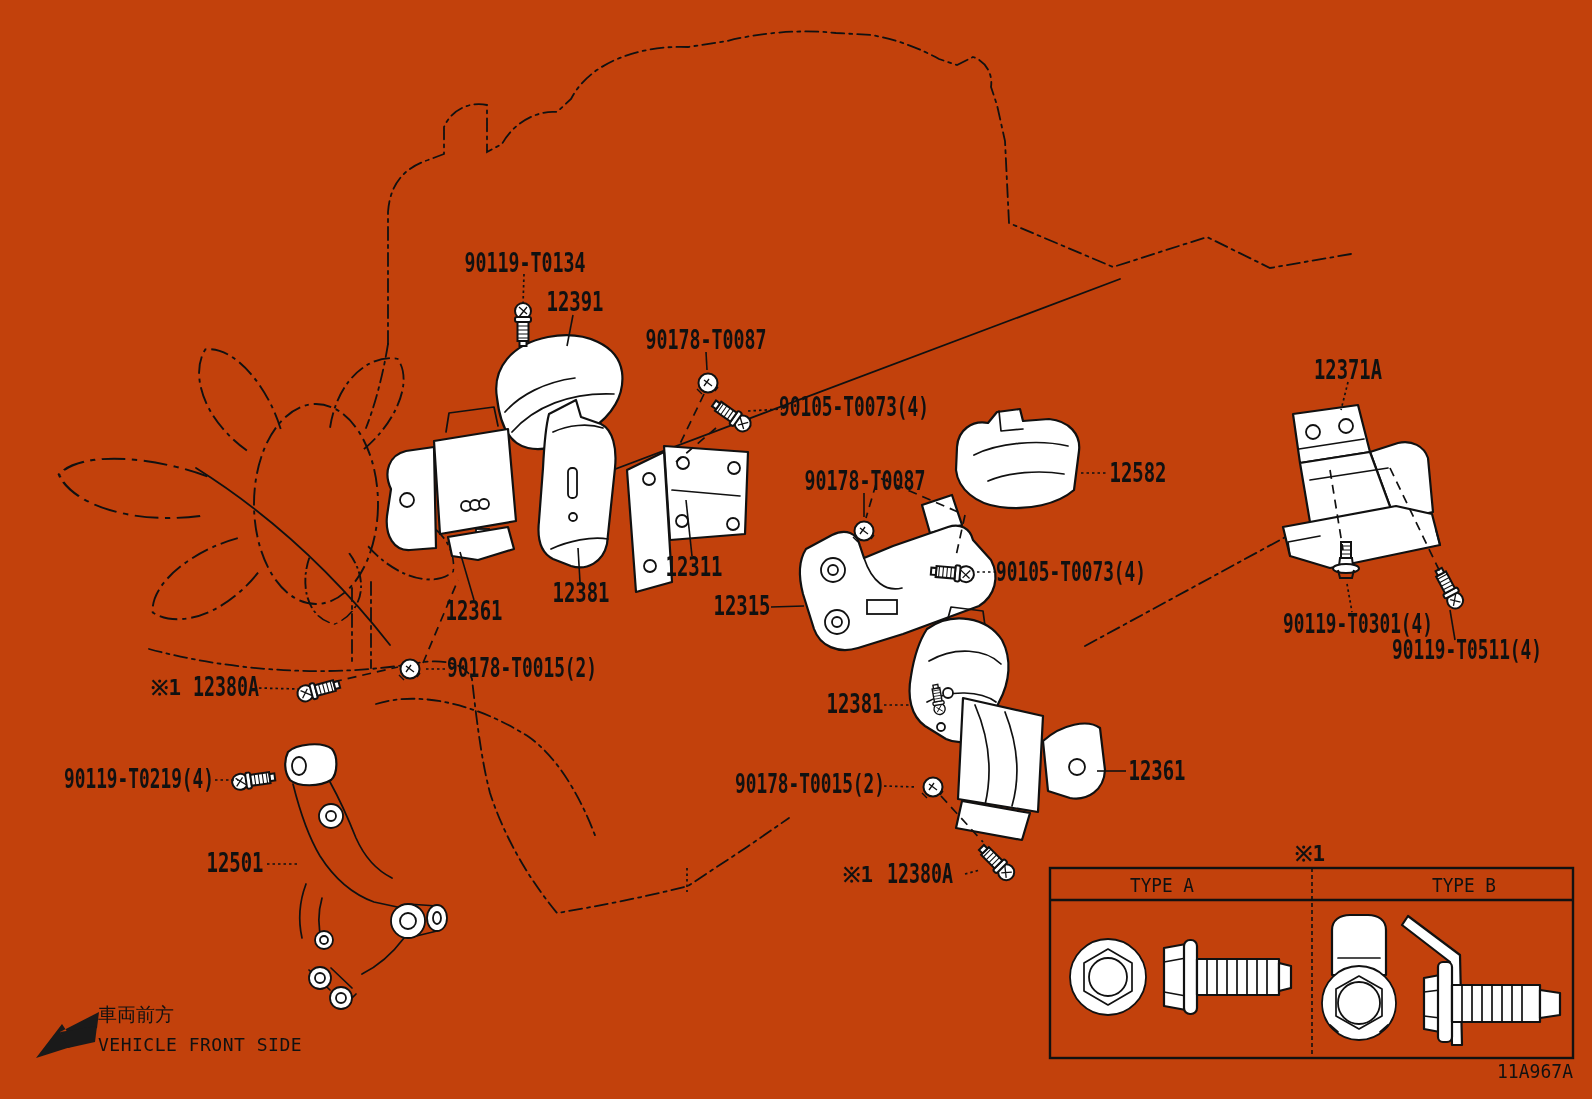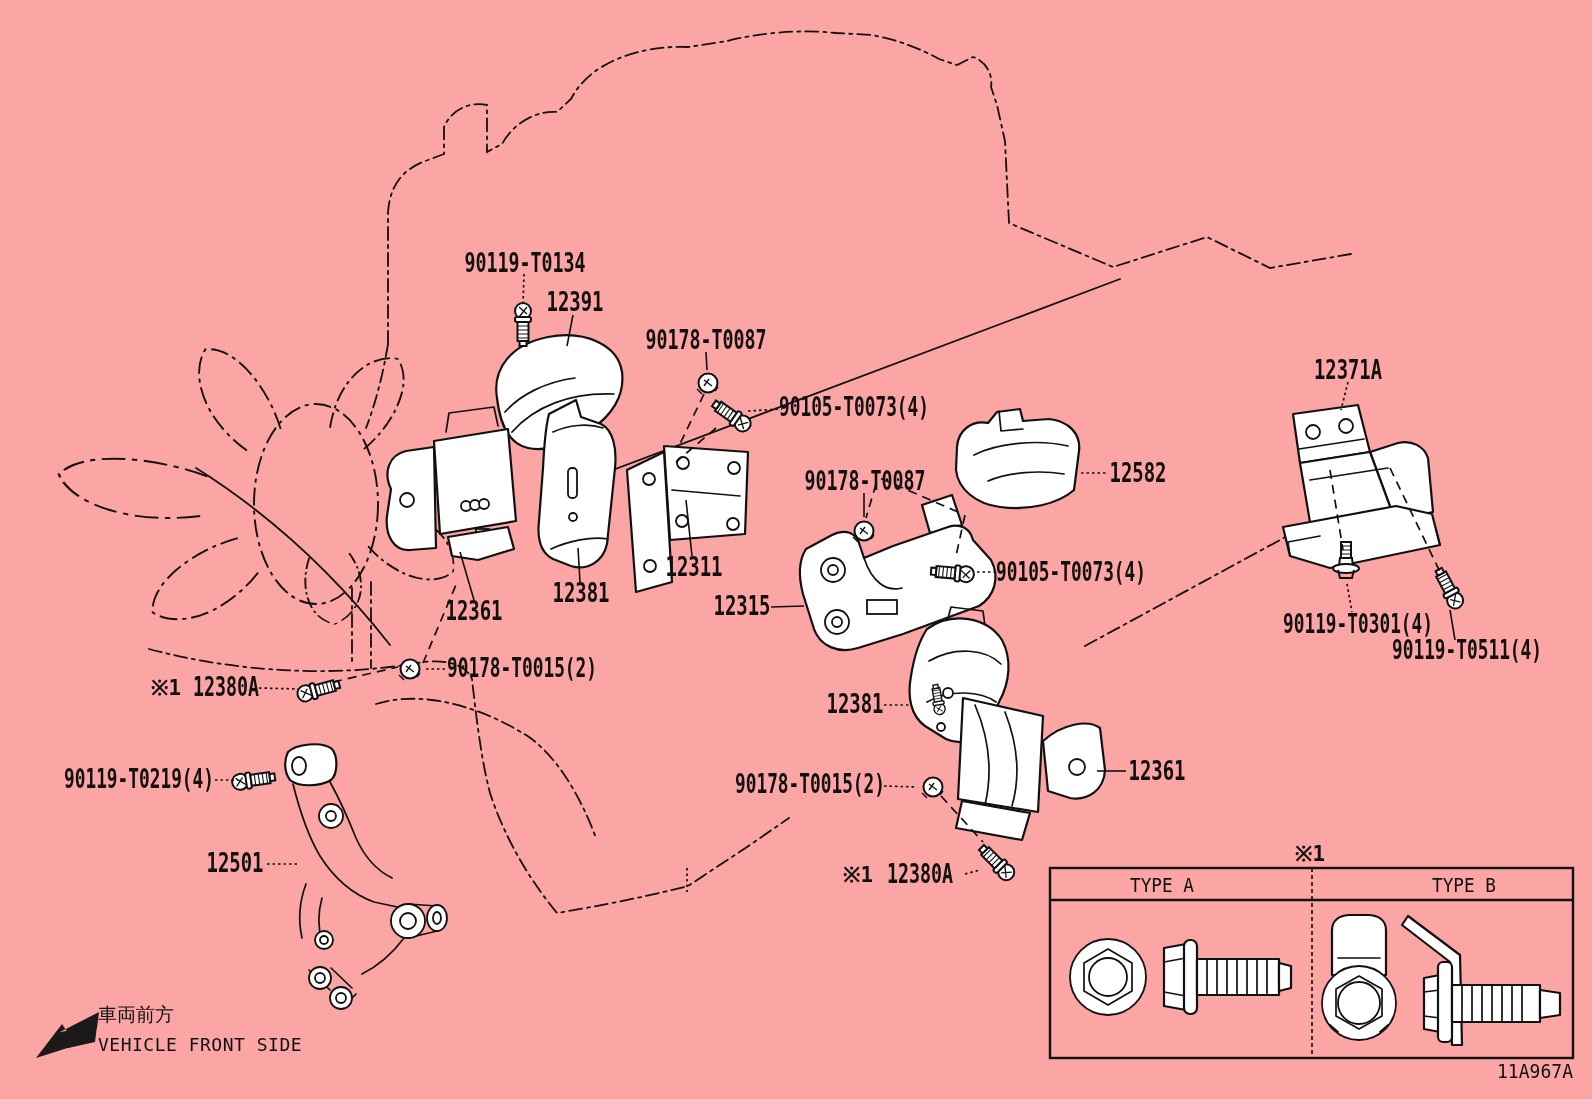--- a/index.html
+++ b/index.html
@@ -1,16 +1,16 @@
 <!DOCTYPE html>
 <html><head>
 <meta charset="utf-8">
 <style>
   html,body{margin:0;padding:0;background:#e8e8e8;}
-  .canvas{width:1592px;height:1099px;background:#fca5a5;position:relative;margin:0 auto;overflow:hidden;}
+  .canvas{width:1592px;height:1099px;background:#c2410c;position:relative;margin:0 auto;overflow:hidden;}
   svg{display:block;}
   
   .part   {fill:#ffffff;stroke:#111;stroke-width:2.2;stroke-linejoin:round;}
   .detail {fill:none;stroke:#111;stroke-width:1.7;stroke-linejoin:round;stroke-linecap:round;}
   .hole   {fill:#ffffff;stroke:#111;stroke-width:1.8;}
   .phantom{fill:none;stroke:#111;stroke-width:1.8;stroke-dasharray:13 5 3 5;stroke-linecap:round;}
   .solidln{fill:none;stroke:#111;stroke-width:1.8;stroke-linecap:round;}
   .ld     {fill:none;stroke:#111;stroke-width:1.6;}
   .ldd    {fill:none;stroke:#111;stroke-width:1.7;stroke-dasharray:2.5 3;}
   .dsh    {fill:none;stroke:#111;stroke-width:1.7;stroke-dasharray:9 6;}

